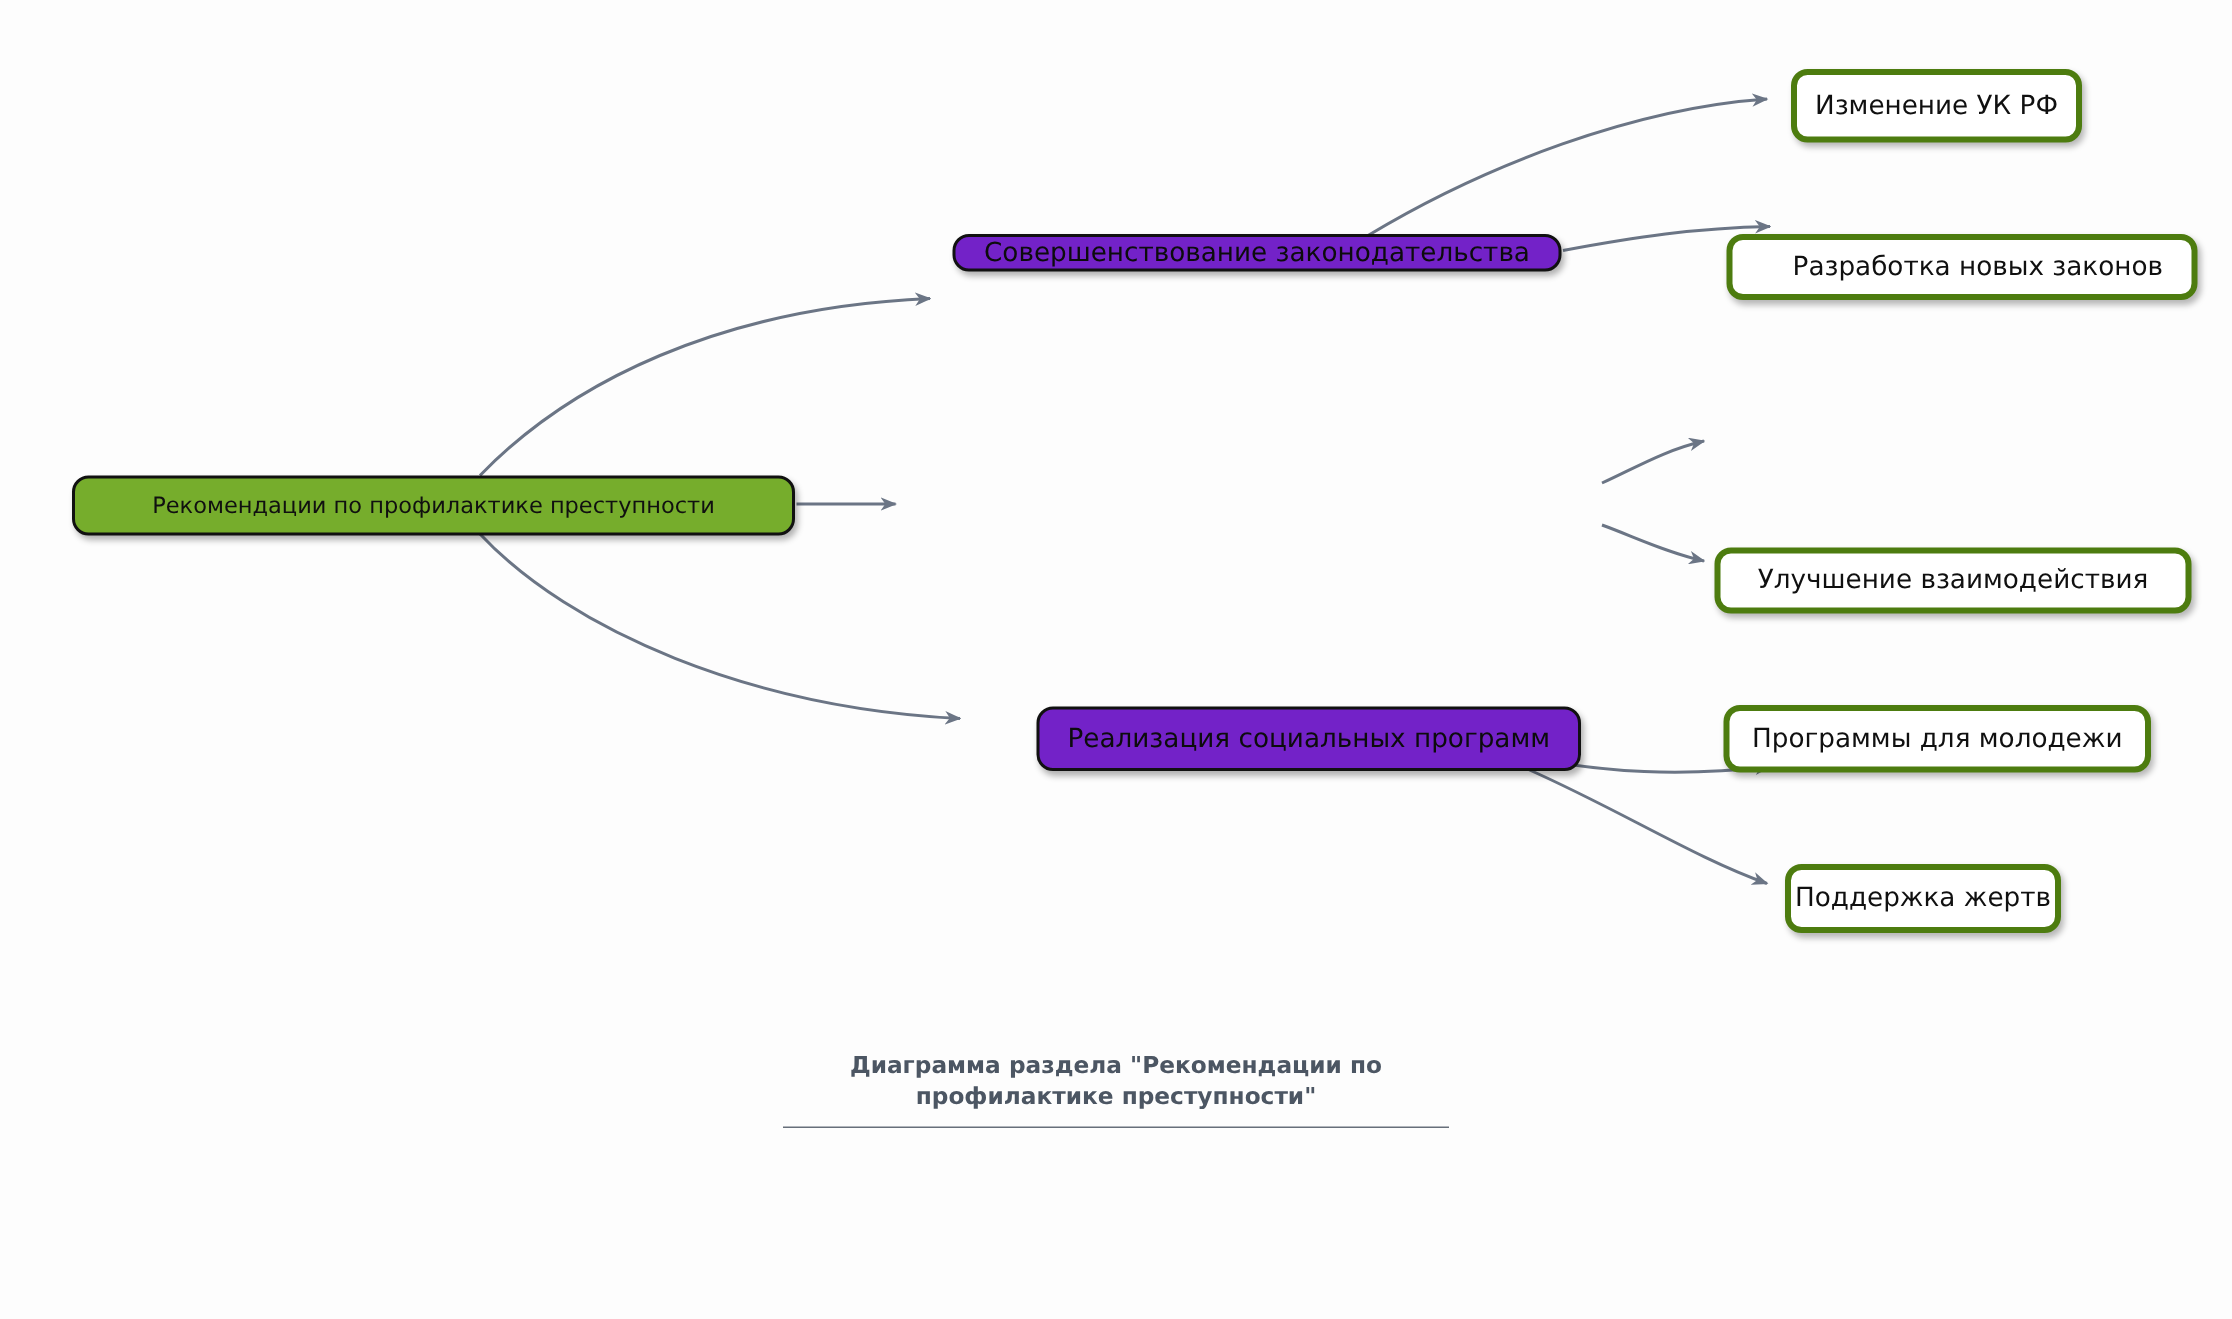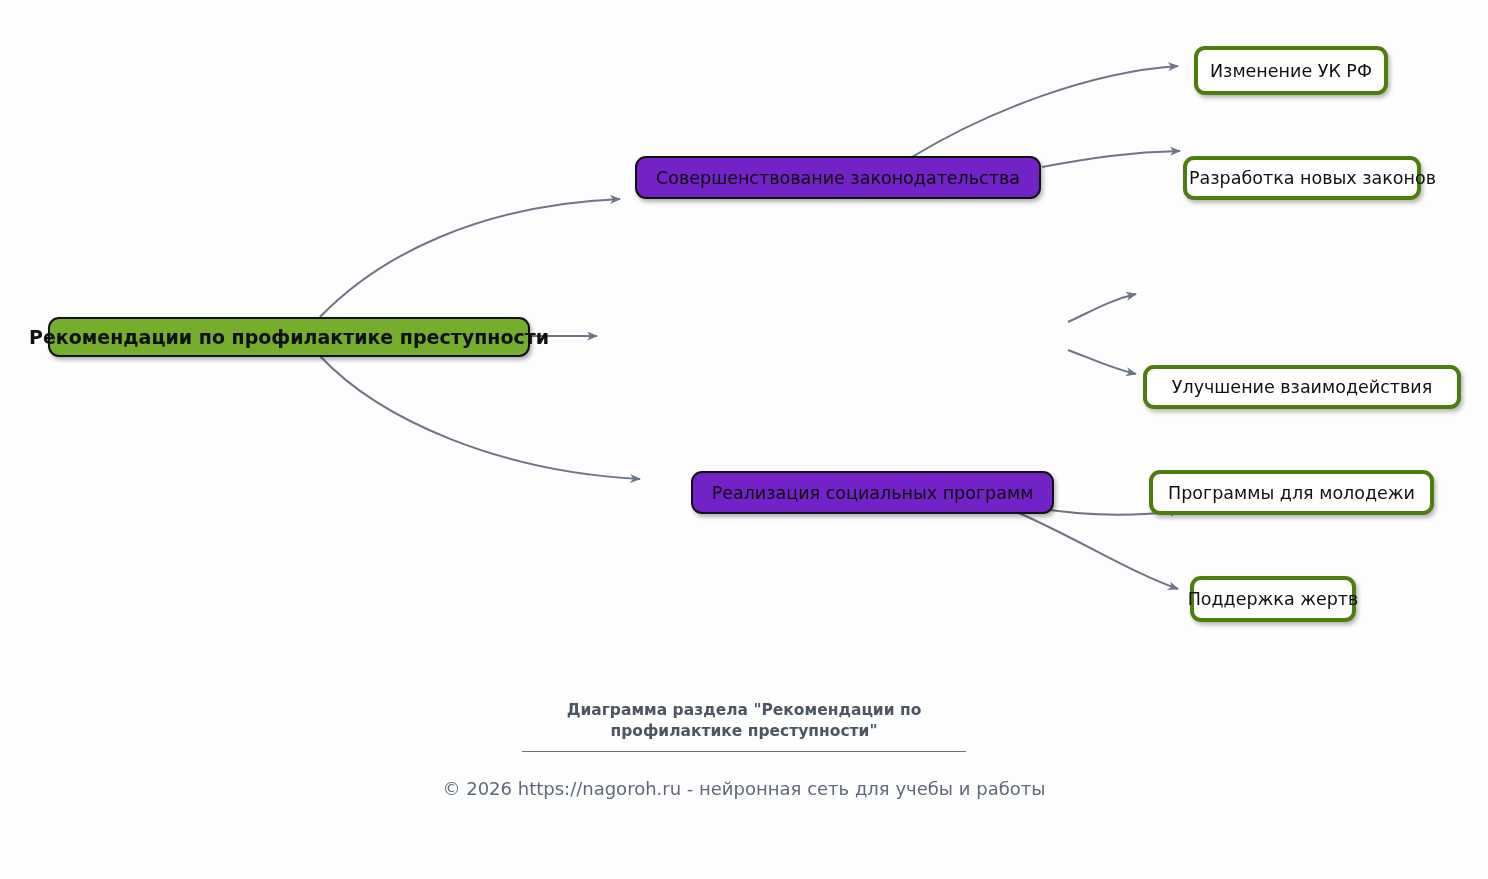--- a/index.html
+++ b/index.html
@@ -30,24 +30,23 @@
     align-items: center;
     justify-content: center;
     white-space: nowrap;
     border-radius: 11px;
     z-index: 2;
   }
   .node-root {
     background: #76ad2c;
     border: 2px solid #111111;
     color: #101010;
-    font-size: 19px;
+    font-size: 15px;
     box-shadow: 2px 3px 4px rgba(0,0,0,0.30);
     padding: 0 14px;
-    font-weight: bold;
   }
   .node-branch {
     background: #7322c8;
     border: 2px solid #111111;
     color: #0c0c0c;
     font-size: 17.5px;
     box-shadow: 2px 3px 4px rgba(0,0,0,0.30);
     padding: 0 14px;
   }
   .node-leaf {
@@ -110,49 +109,48 @@
       <path d="M1068,350 C1090,358 1110,368 1136,374"></path>
       <path d="M1019,505 C1070,515 1120,518 1180,511"></path>
       <path d="M1019,513 C1080,540 1130,572 1178,589"></path>
     </g>
   </svg>
 
   <div class="node node-root" style="left:48px; top:317px; width:482px; height:40px;">
     <span>Рекомендации по профилактике преступности</span>
   </div>
 
-  <div class="node node-branch" style="left:635px; top:156px; width:406px; height:43px;">
+  <div class="node node-branch" style="left:635px; top:156px; width:406px; height:25px;">
     <span>Совершенствование законодательства</span>
   </div>
 
 
   <div class="node node-branch" style="left:655px; top:471px; width:363px; height:43px;margin-left:36px;">
     <span>Реализация социальных программ</span>
   </div>
 
   <div class="node node-leaf" style="left:1194px; top:46px; width:194px; height:49px;">
     <span>Изменение УК РФ</span>
   </div>
 
-  <div class="node node-leaf" style="left:1183px; top:156px; width:238px; height:44px;padding-left:35px;">
+  <div class="node node-leaf" style="left:1151px; top:156px; width:314px; height:44px;padding-left:35px;">
     <span>Разработка новых законов</span>
   </div>
 
 
   <div class="node node-leaf" style="left:1143px; top:365px; width:318px; height:44px;">
     <span>Улучшение взаимодействия</span>
   </div>
 
   <div class="node node-leaf" style="left:1149px; top:470px; width:285px; height:45px;">
     <span>Программы для молодежи</span>
   </div>
 
-  <div class="node node-leaf" style="left:1190px; top:576px; width:166px; height:46px;">
+  <div class="node node-leaf" style="left:1190px; top:576px; width:184px; height:46px;">
     <span>Поддержка жертв</span>
   </div>
 
   <div id="footer">
     <div class="footer-title">Диаграмма раздела "Рекомендации по профилактике преступности"</div>
     <div class="footer-rule"></div>
-    <div class="footer-credit">© 2026 https://nagoroh.ru - нейронная сеть для учебы и работы</div>
   </div>
 
 </div>
 
 </body></html>

